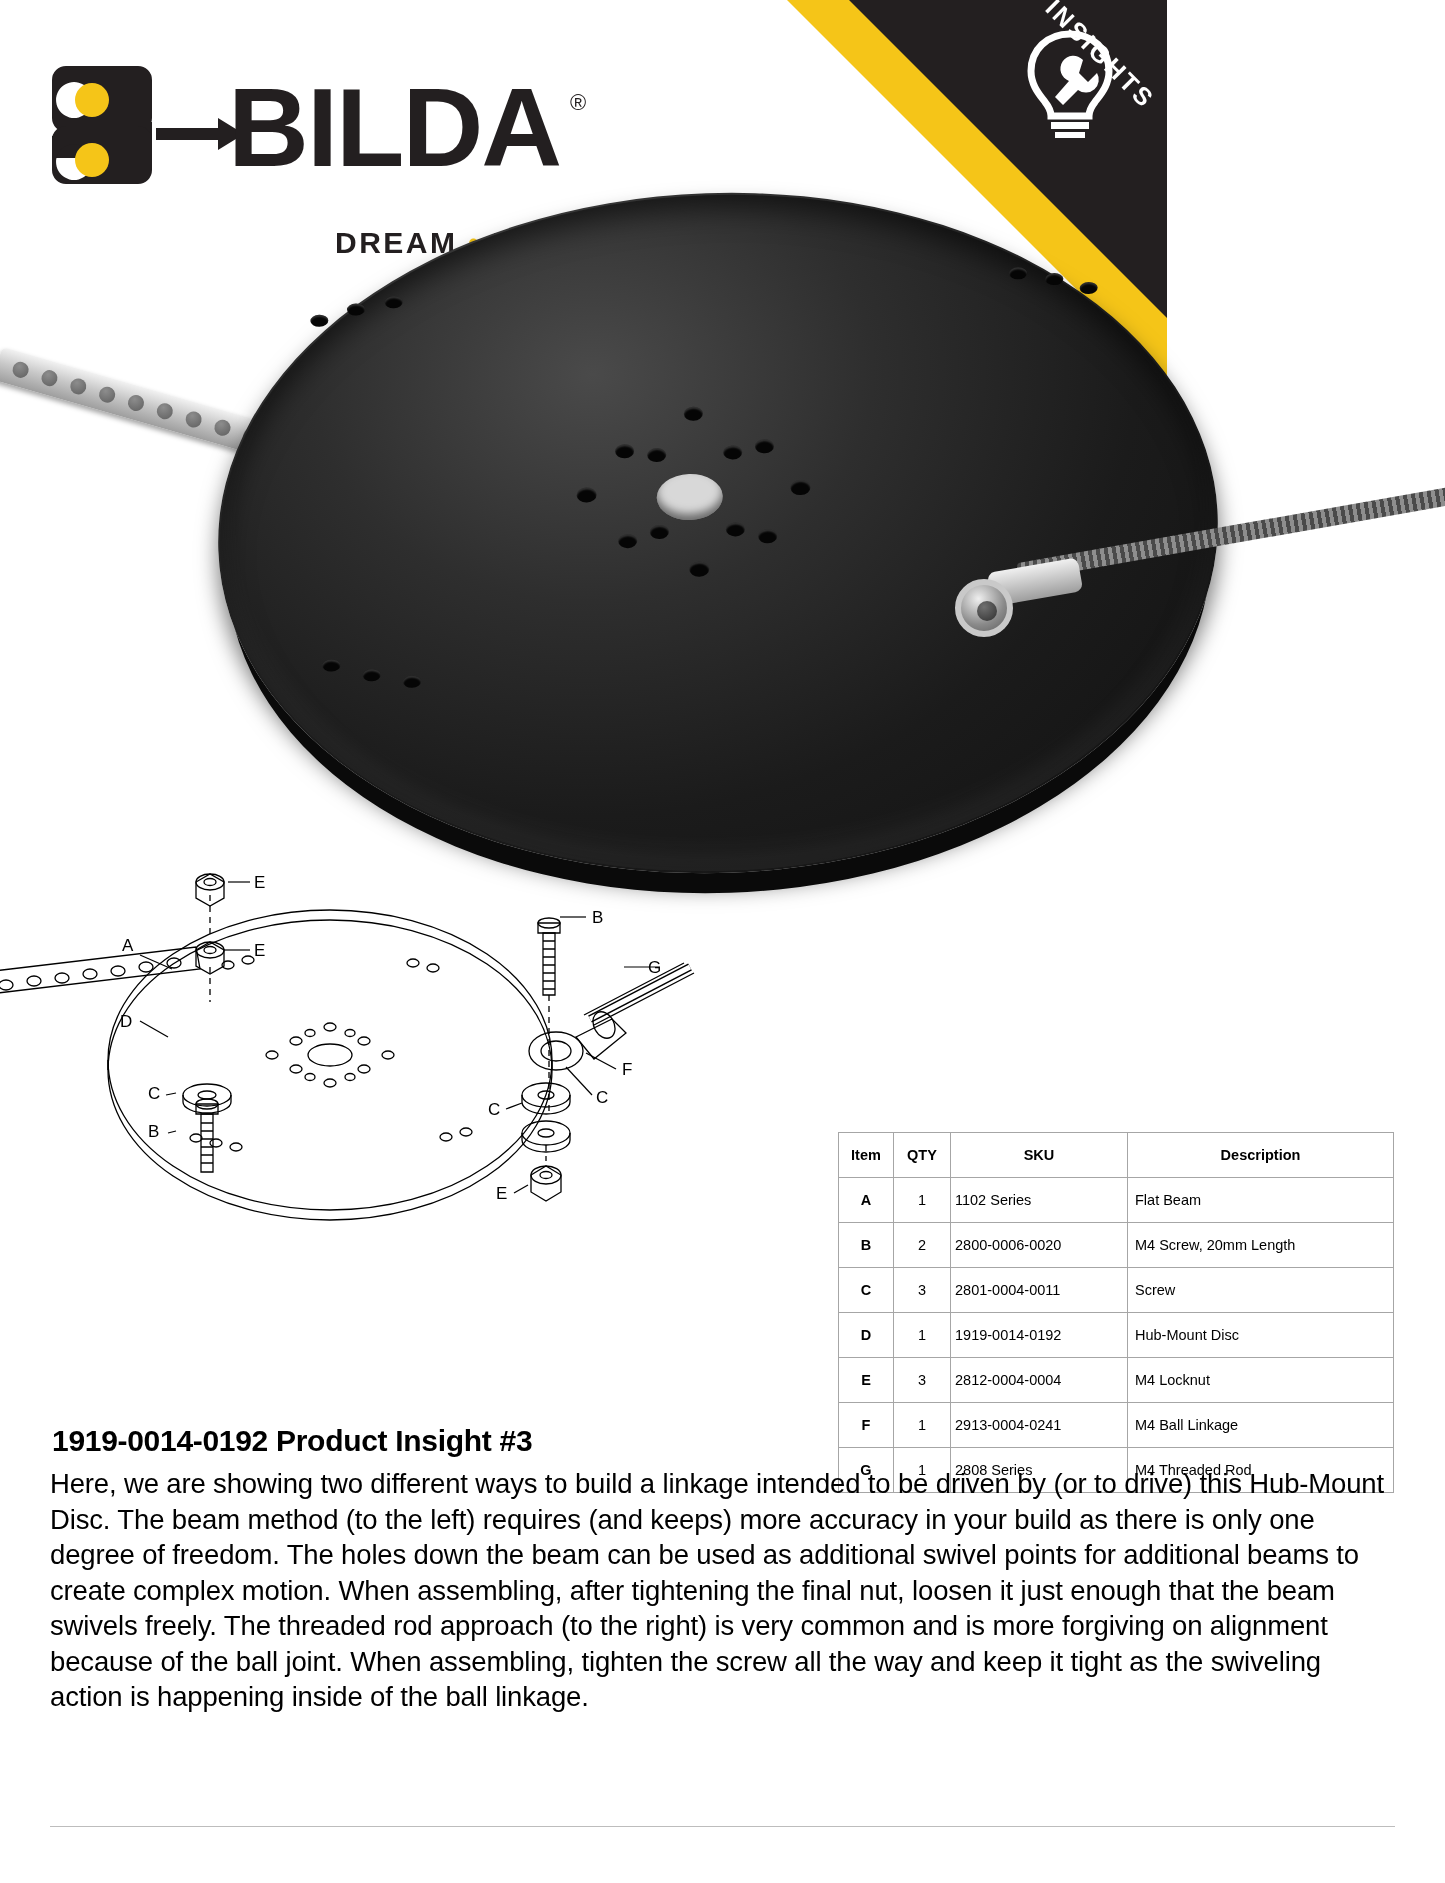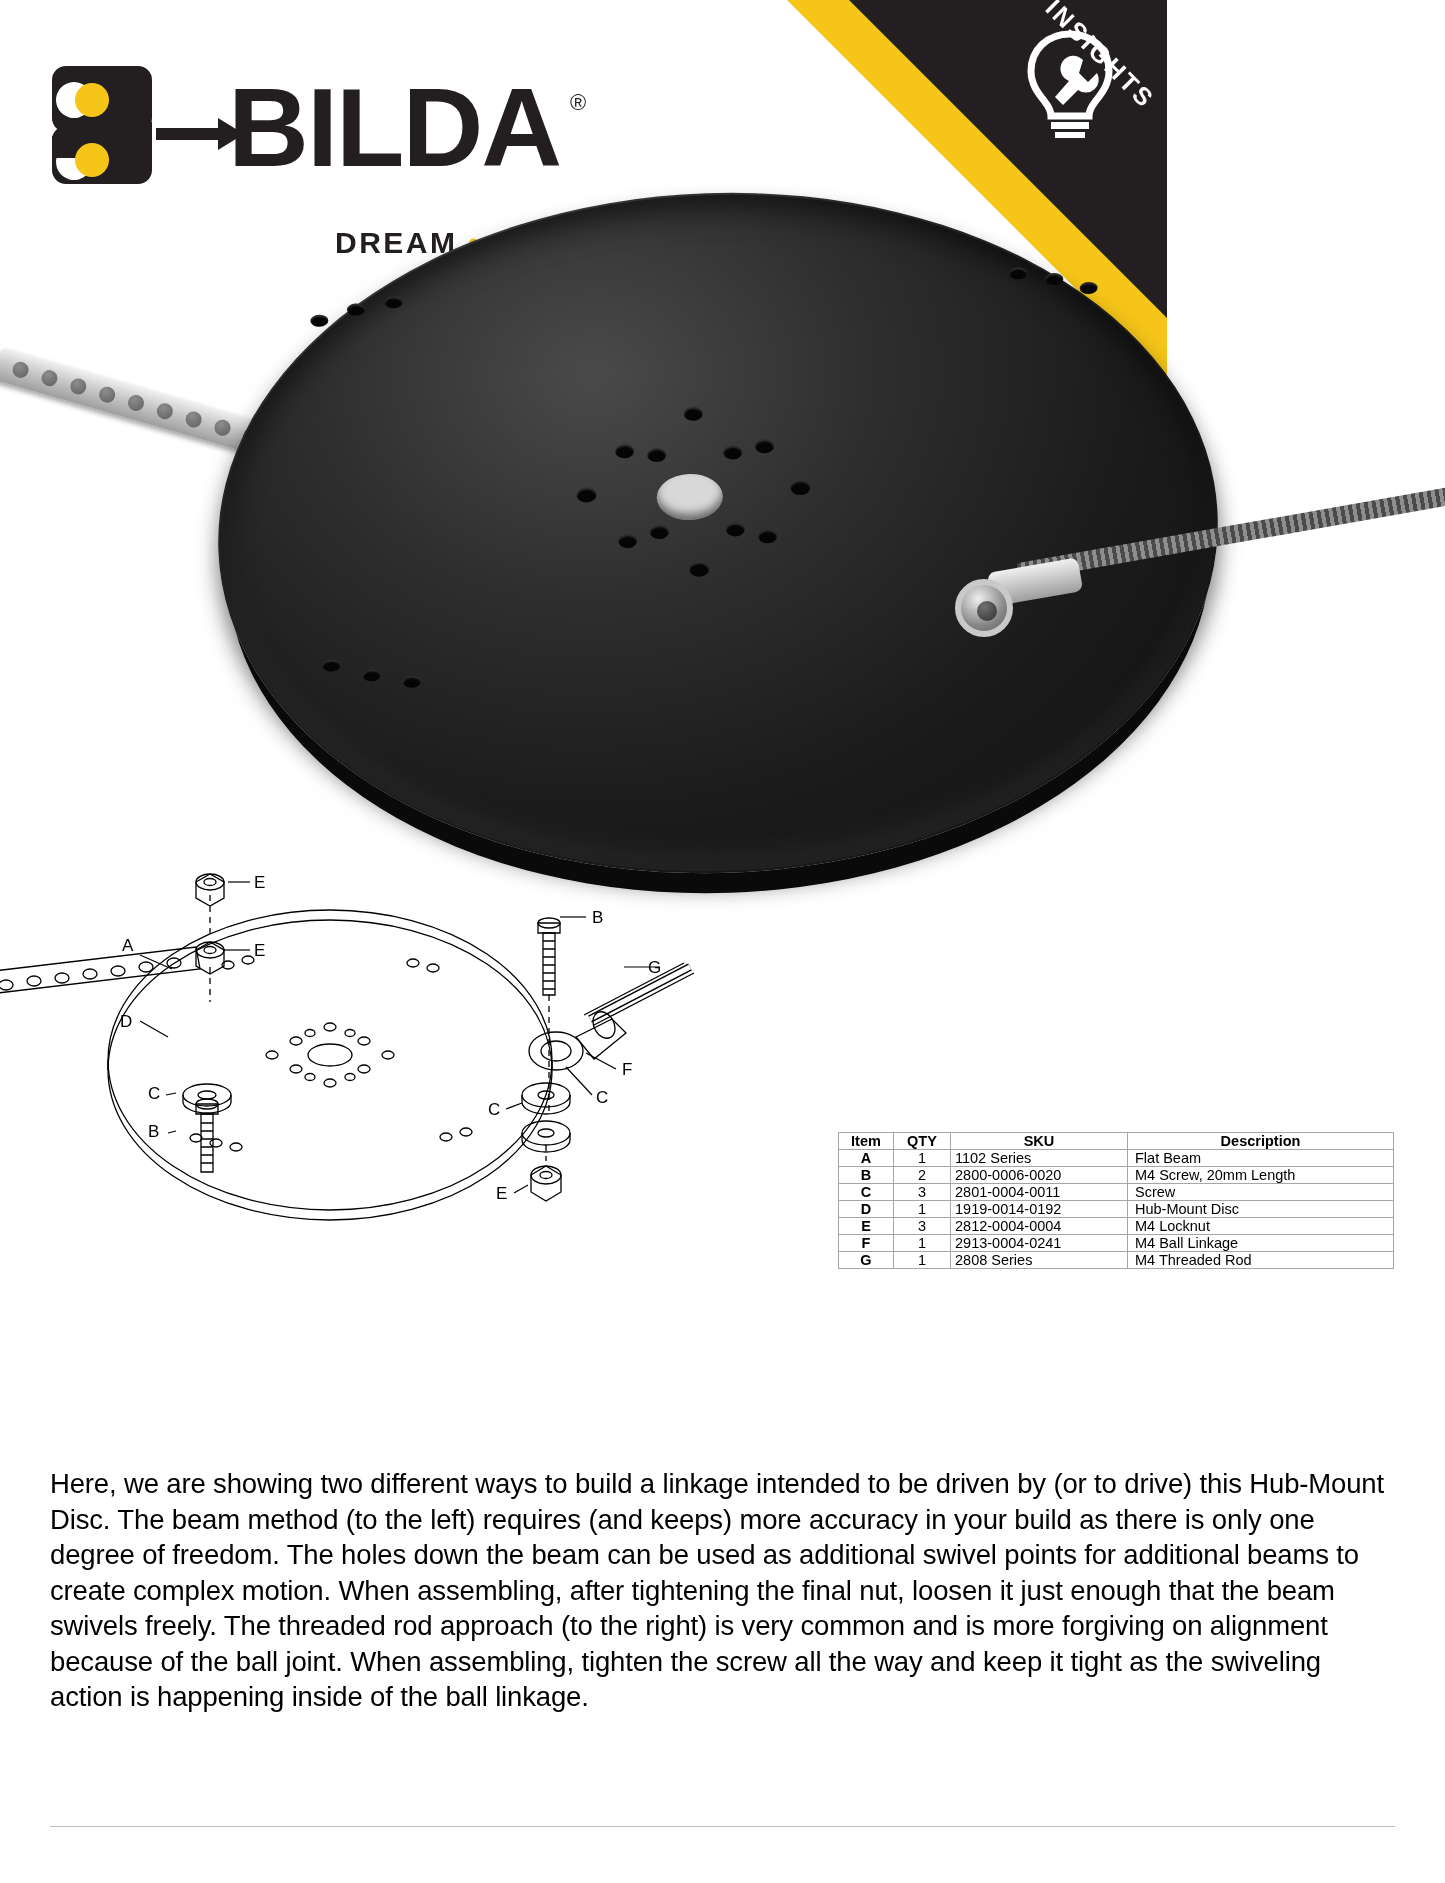--- a/index.html
+++ b/index.html
@@ -103,21 +103,21 @@
 
   
   .exploded{position:absolute;left:0;top:855px;width:830px;height:420px;}
 
   
   .parts-table{
     position:absolute;left:838px;top:1132px;width:556px;
     border-collapse:collapse;font-size:14.5px;
   }
   .parts-table th,.parts-table td{
-    border:1px solid #a6a6a6;padding:0 4px;
+    border:1px solid #a6a6a6;padding:14px 4px;
   }
   .parts-table th{font-weight:bold;text-align:center;}
   .parts-table td.item{text-align:center;font-weight:bold;width:46px;}
   .parts-table td.qty{text-align:center;width:48px;}
   .parts-table td.sku{width:168px;}
   .parts-table td.desc{text-align:left;padding-left:7px;}
 
   
   .doc-title{
     position:absolute;left:52px;top:1424px;
@@ -402,17 +402,18 @@
       </tr>
       <tr>
         <td class="item">G</td>
         <td class="qty">1</td>
         <td class="sku">2808 Series</td>
         <td class="desc">M4 Threaded Rod</td>
       </tr>
     </tbody>
   </table>
 
+  <div class="doc-title">1919-0014-0192 Product Insight #3</div>
   <div class="doc-body">Here, we are showing two different ways to build a linkage intended to be driven by (or to drive) this Hub-Mount Disc. The beam method (to the left) requires (and keeps) more accuracy in your build as there is only one degree of freedom. The holes down the beam can be used as additional swivel points for additional beams to create complex motion.  When assembling, after tightening the final nut, loosen it just enough that the beam swivels freely. The threaded rod approach (to the right) is very common and is more forgiving on alignment because of the ball joint. When assembling, tighten the screw all the way and keep it tight as the swiveling action is happening inside of the ball linkage.</div>
 
   <div class="footer-rule"></div>
 
 </div>
 
 </body></html>

